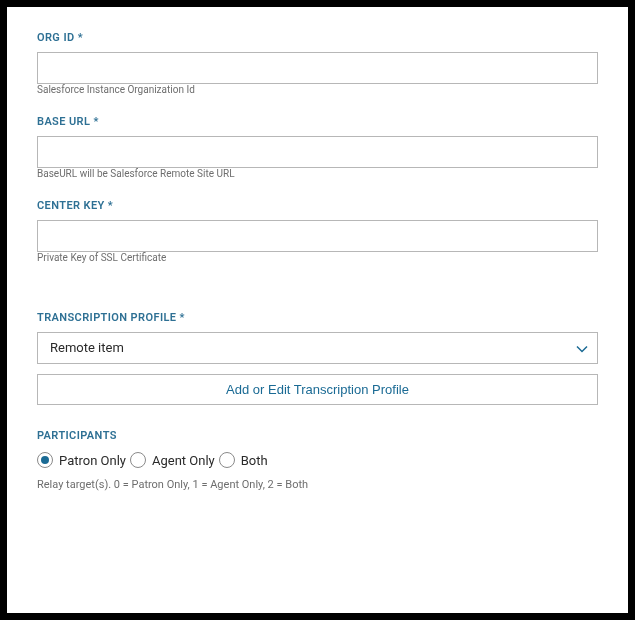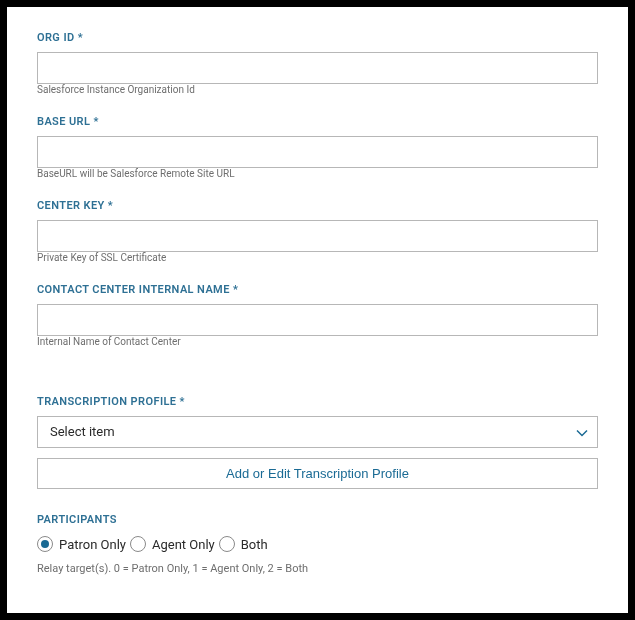--- a/index.html
+++ b/index.html
@@ -141,34 +141,27 @@
   </div>
 
   <div class="field">
     <div class="label">
       <span>CENTER KEY</span> <span class="req">*</span>
     </div>
     <input class="text-input" type="text" value="" style="">
     <div class="help">Private Key of SSL Certificate</div>
   </div>
 
-  <div class="field">
-    <div class="label">
-      <span>CONTACT CENTER INTERNAL NAME</span> <span class="req">*</span>
-    </div>
-    <input class="text-input" type="text" value="" style="">
-    <div class="help">Internal Name of Contact Center</div>
-  </div>
 
   <div class="field" style="margin-bottom:0;margin-top:48px;">
     <div class="label">
       <span>TRANSCRIPTION PROFILE</span> <span class="req">*</span>
     </div>
     <div class="select-wrap">
-      <div class="select">Select item</div>
+      <div class="select">Remote item</div>
       <span class="chevron">
         <svg width="12" height="8" viewBox="0 0 12 8">
             <path d="M1 1 L6 6 L11 1" stroke="#1a6a94" stroke-width="1.5" fill="none"></path>
           </svg>
       </span>
     </div>
     <button class="link-button" type="button">Add or Edit Transcription Profile</button>
   </div>
 
   <div class="section-title">PARTICIPANTS</div>

